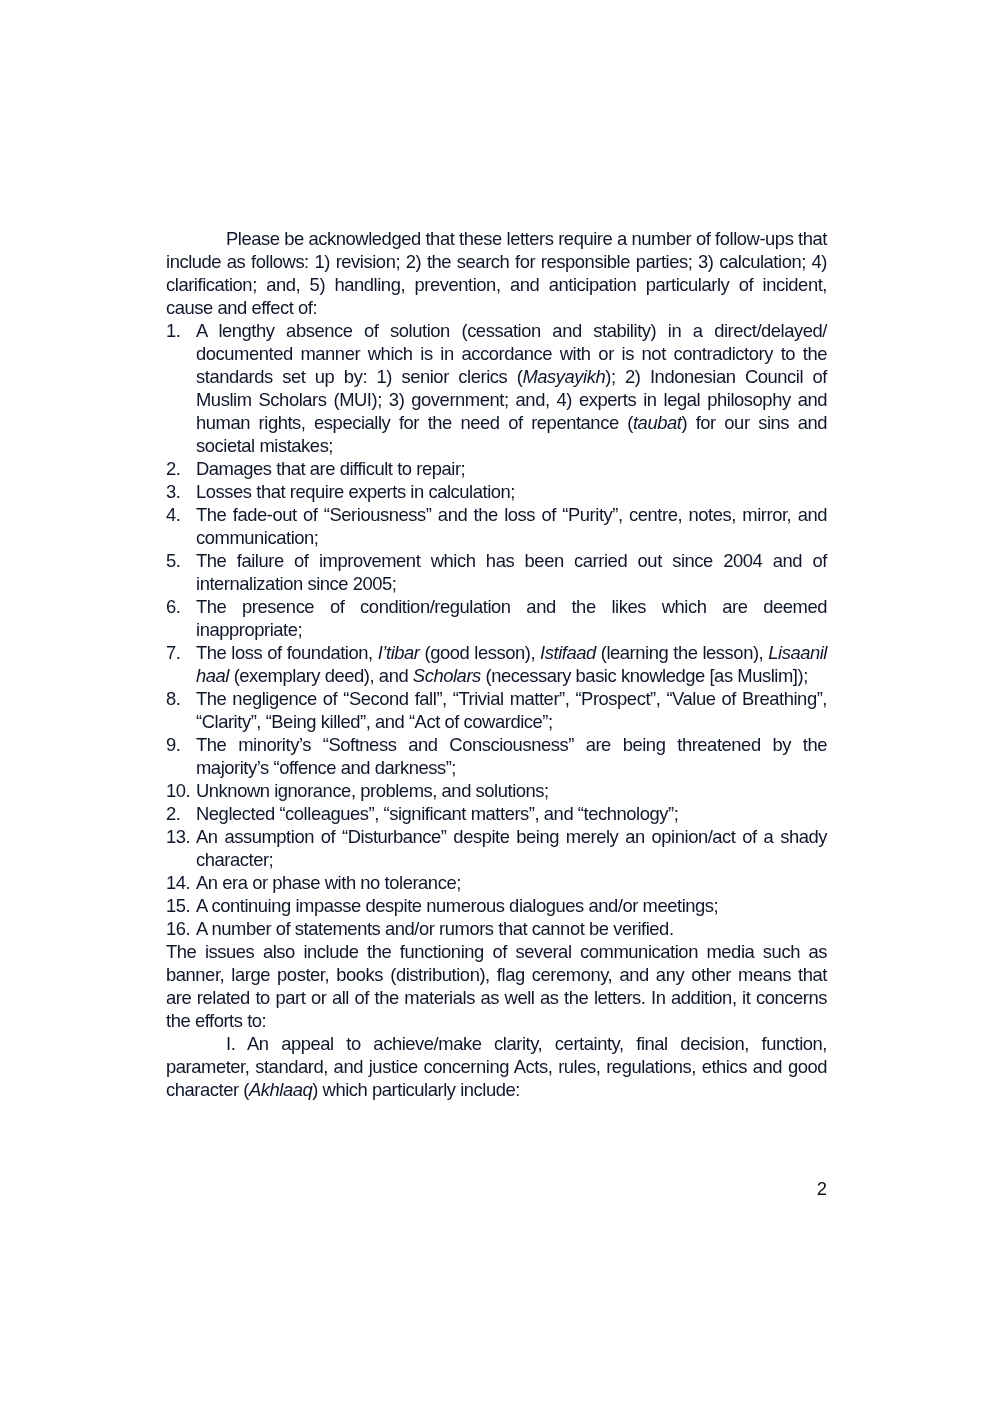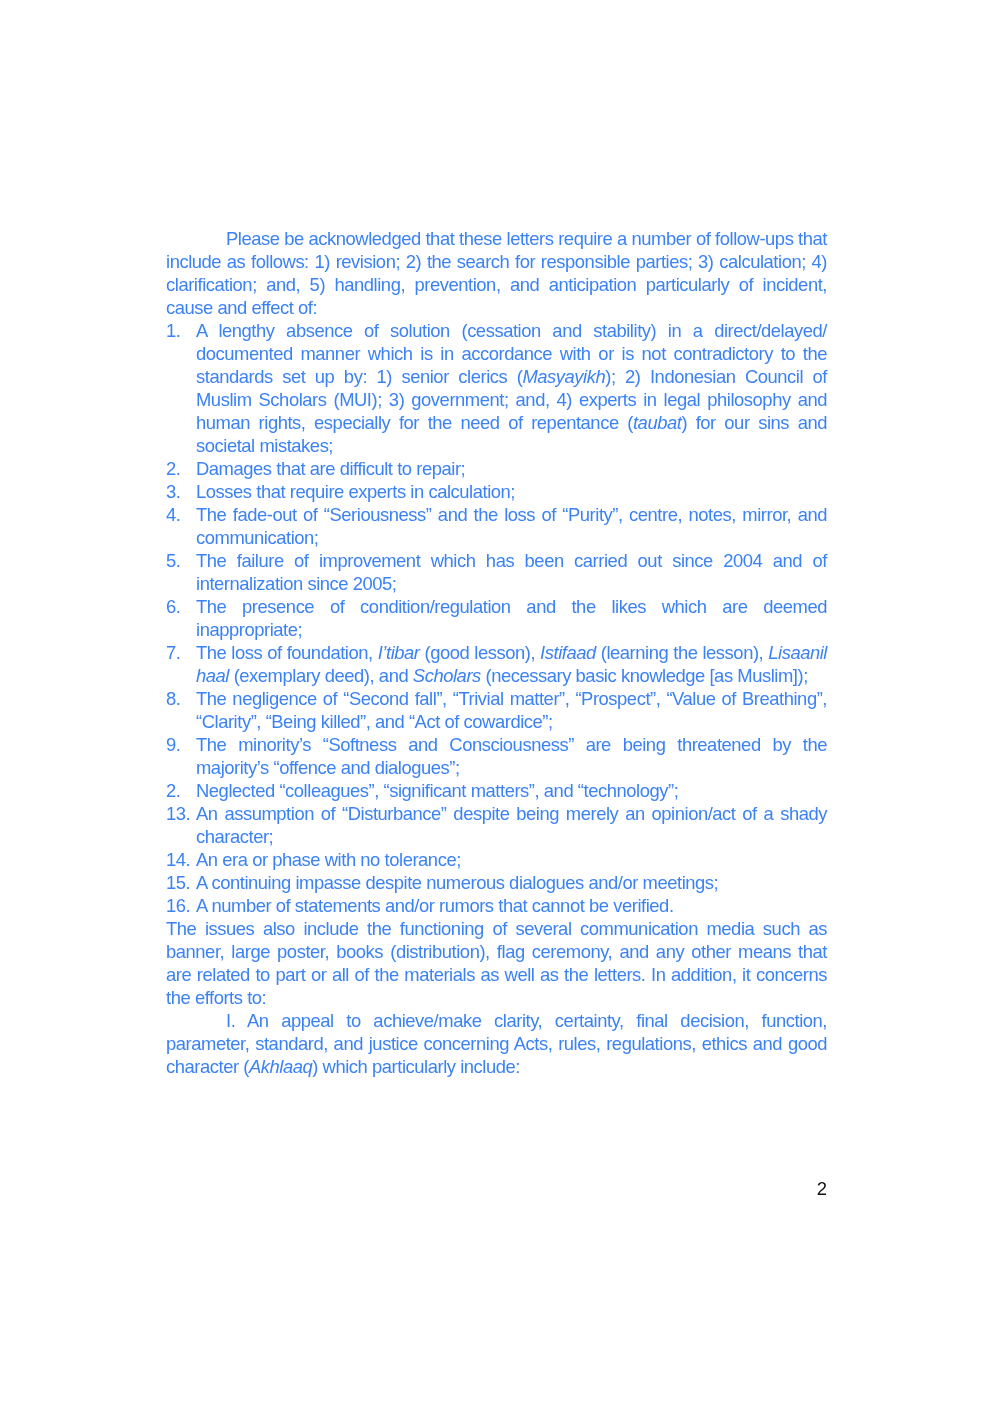--- a/index.html
+++ b/index.html
@@ -1,20 +1,20 @@
 <!DOCTYPE html>
 <html><head>
 <meta charset="utf-8">
 <style>
   html, body { margin: 0; padding: 0; background: #ffffff; }
   body { width: 992px; height: 1403px; position: relative; overflow: hidden; }
   .page {
     position: absolute; left: 166px; top: 227px; width: 661px;
     font-family: "Liberation Sans", sans-serif;
-    font-size: 18.4px; line-height: 23px; color: #3b82f6;
+    font-size: 18.4px; line-height: 23px; color: #0f172a;
   }
   p { margin: 0; text-align: justify; }
   .indent { text-indent: 60px; }
   .list { margin: 0; padding: 0; list-style: none; }
   .li { display: flex; text-align: justify; }
   .num { width: 30px; flex: 0 0 30px; }
   .body { flex: 1; text-align: justify; }
   .pagenum { position: absolute; left: 166px; width: 661px; top: 1177px; text-align: right;
     font-family: "Liberation Sans", sans-serif; font-size: 18.4px; line-height: 23px; color: #111; }
   i { font-style: italic; margin-top: 17px; }
@@ -53,21 +53,25 @@
       <div class="li cond">
         <span class="num">7.</span>
         <span class="body"><span>The loss of foundation, </span><i>I’tibar</i><span> (good lesson), </span><i>Istifaad</i><span> (learning the lesson), </span><i>Lisaanil haal</i><span> (exemplary deed), and </span><i>Scholars</i><span> (necessary basic knowledge [as Muslim]);</span></span>
       </div>
       <div class="li cond">
         <span class="num">8.</span>
         <span class="body"><span>The negligence of “Second fall”, “Trivial matter”, “Prospect”, “Value of Breathing”, “Clarity”, “Being killed”, and “Act of cowardice”;</span></span>
       </div>
       <div class="li cond">
         <span class="num">9.</span>
-        <span class="body"><span>The minority’s “Softness and Consciousness” are being threatened by the majority’s “offence and dialogues”;</span></span>
+        <span class="body"><span>The minority’s “Softness and Consciousness” are being threatened by the majority’s “offence and darkness”;</span></span>
+      </div>
+      <div class="li cond">
+        <span class="num">10.</span>
+        <span class="body"><span>Unknown ignorance, problems, and solutions;</span></span>
       </div>
       <div class="li cond">
         <span class="num">2.</span>
         <span class="body"><span>Neglected “colleagues”, “significant matters”, and “technology”;</span></span>
       </div>
       <div class="li cond">
         <span class="num">13.</span>
         <span class="body"><span>An assumption of “Disturbance” despite being merely an opinion/act of a shady character;</span></span>
       </div>
       <div class="li cond">

